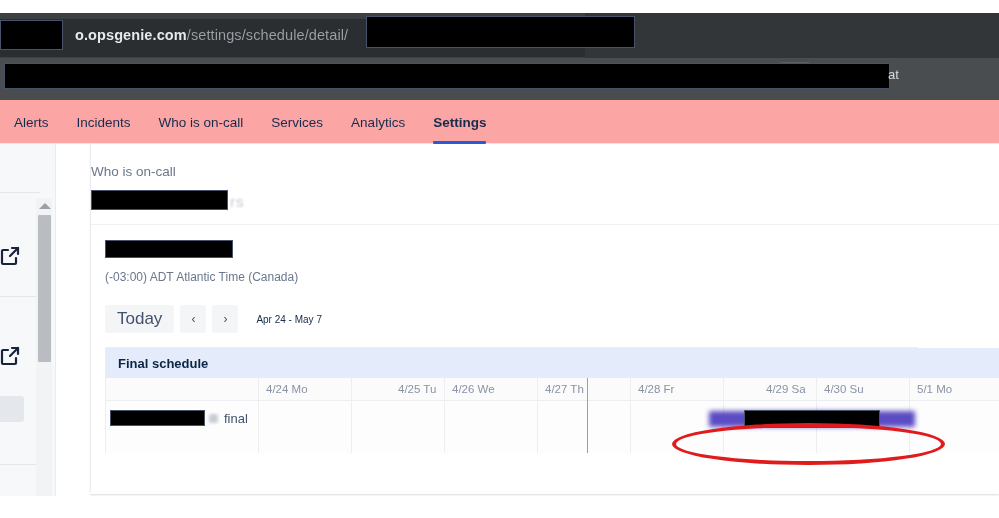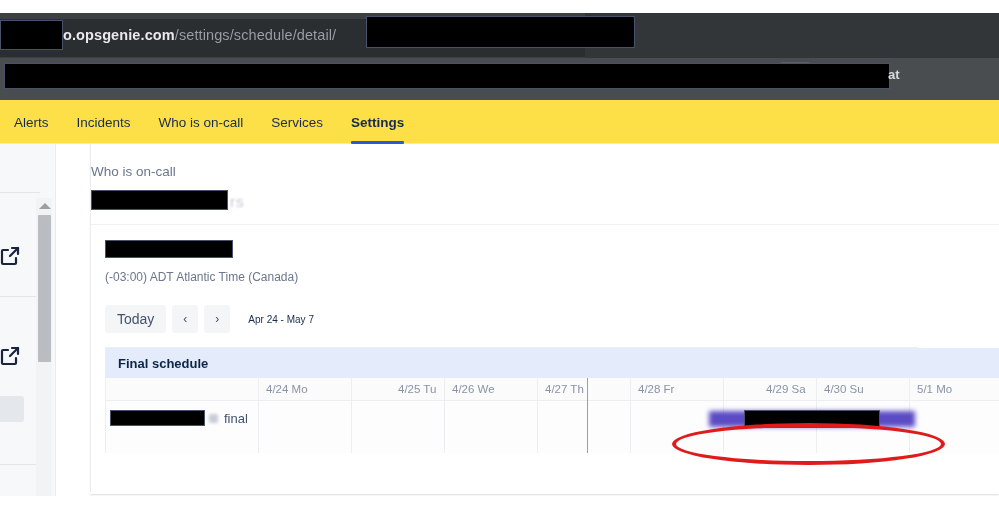--- a/index.html
+++ b/index.html
@@ -31,44 +31,45 @@
   }
   .chrome-urlbar-row .urlbar-bg2 {
     position:absolute; left:585px; top:0; width:414px; height:45px;
     background:#323639;
   }
   .url-text {
     position: absolute; left: 63px; top: 27px;
     font-size: 14.5px; letter-spacing: .1px;
     color: #9aa0a6; white-space: nowrap;
     text-shadow: 0 0 .4px rgba(0,0,0,.4);
+    padding-left: 12px;
   }
   .url-text .host { color:#e8eaed; font-weight:600; }
   .redact {
     position: absolute; background:#000000;
     border: 1px solid #46536b;
   }
 
   .chrome-bookmarks {
     position:absolute; left:0; top:58px; width:999px; height:42px;
     background:#4a4d50;
   }
   .chrome-bookmarks .bm-nub {
     position:absolute; left:780px; top:4px; width:30px; height:4px;
     background:#5c5f62; border-radius:2px;
   }
   .bm-text {
     position:absolute; left:888px; top:67px;
-    font-size:13px; color:#d8dade; white-space:nowrap;font-weight:bold;
+    font-size:13px; color:#d8dade; white-space:nowrap;
   }
 
   
   .app-nav {
     position:absolute; left:0; top:100px; width:999px; height:44px;
-    background:#fde047; border-bottom:1px solid #e6e9ef;
+    background:#fca5a5; border-bottom:1px solid #e6e9ef;
   }
   .nav-items {
     position:absolute; left:0; top:0; height:44px;
     display:flex; align-items:center; gap:0px;
   }
   .nav-item {
     position:relative; height:44px; display:flex; align-items:center;
     padding: 0 14px; font-size:13.5px; color:#172b4d;
     cursor:pointer; white-space:nowrap;
   }
@@ -142,21 +143,21 @@
   }
   .tz-text {
     position:absolute; left:14px; top:45px;
     font-size:12px; color:#6b778c; white-space:nowrap;
   }
 
   
   .toolbar { position:absolute; left:14px; top:80px; height:28px; display:flex; align-items:center; }
   .btn-today {
     height:28px; padding:0 12px; display:flex; align-items:center;
-    background:#f4f5f7; color:#42526e; font-size:14px;
+    background:#f4f5f7; color:#42526e; font-size:17px;
     border:none; border-radius:3px; cursor:pointer;
     font-family:"Liberation Sans", sans-serif;
   }
   .btn-nav {
     width:26px; height:28px; margin-left:6px; display:flex;
     align-items:center; justify-content:center;
     background:#f4f5f7; color:#42526e; font-size:12px;
     border:none; border-radius:3px; cursor:pointer;
     font-family:"Liberation Sans", sans-serif;
   }
@@ -260,20 +261,21 @@
   </div>
   <div class="redact" style="left:4px; top:63px; width:886px; height:26px;"></div>
   <div class="bm-text">at</div>
 
   <div class="app-nav">
     <div class="nav-items" id="nav-list">
         <div class="nav-item">Alerts</div>
         <div class="nav-item">Incidents</div>
         <div class="nav-item">Who is on-call</div>
         <div class="nav-item">Services</div>
+        <div class="nav-item">Analytics</div>
         <div class="nav-item active">Settings</div>
       </div>
   </div>
 
   <div class="page-bg"></div>
 
   <div class="left-rail">
     <div class="rail-divider" style="top:48px;"></div>
     <span class="rail-icon" style="top:100px;">
       <svg viewBox="0 0 24 24" width="24" height="24" fill="none" stroke="#18233f" stroke-width="2.2" stroke-linecap="round" stroke-linejoin="round">

